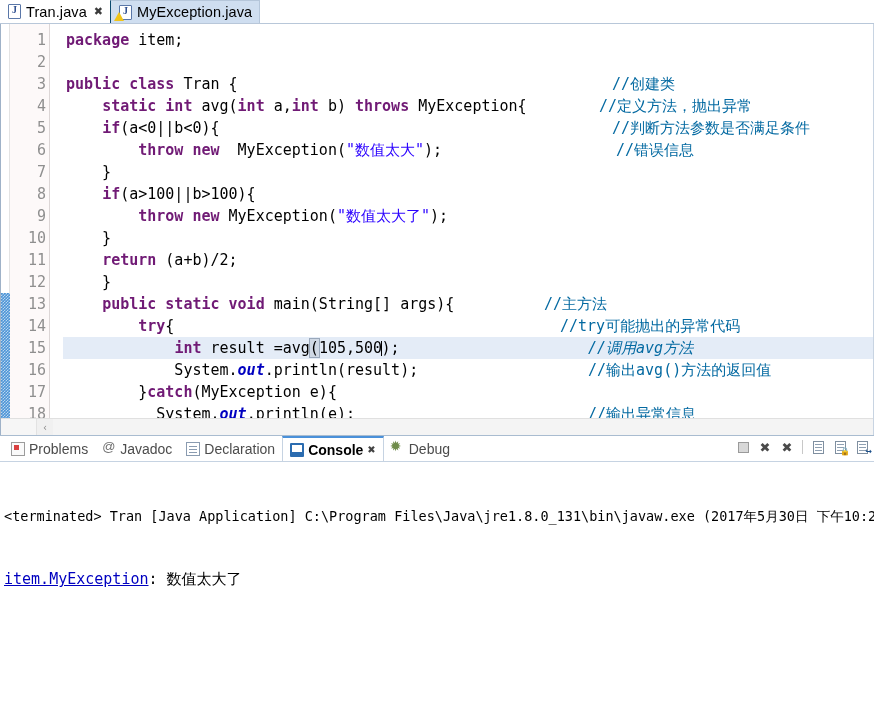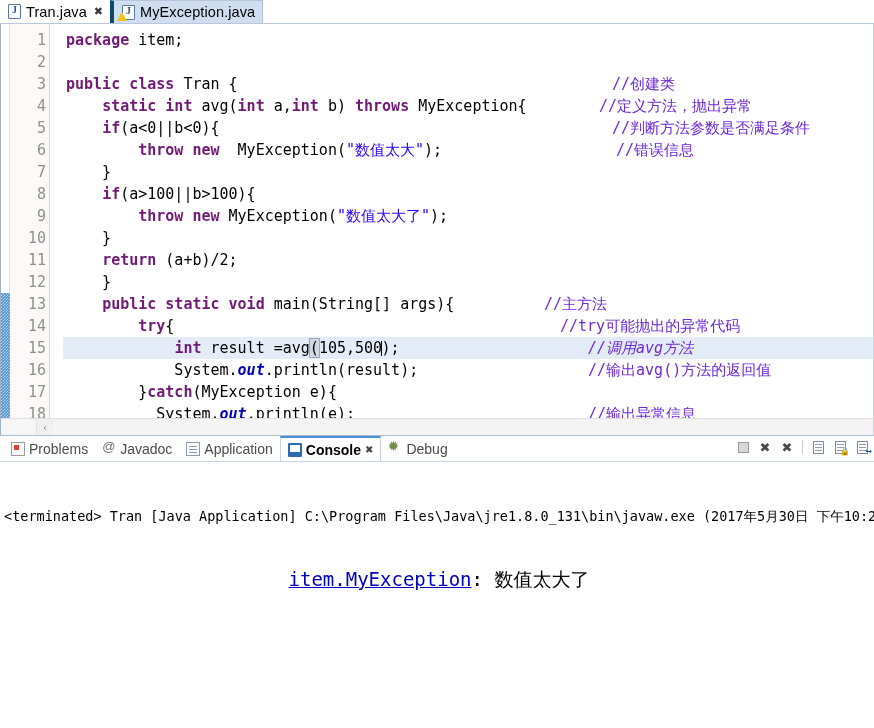--- a/index.html
+++ b/index.html
@@ -38,21 +38,21 @@
     color: #000000;
     white-space: nowrap;
     cursor: default;
     position: relative;
   }
   .tab.active {
     background: #ffffff;
   }
   .tab.inactive {
     background: #cfdef0;
-    border-left: 4px solid #0c4a6e;
+    border-left: 1px solid #0c4a6e;
     border-right: 1px solid #b5c6da;
     border-top: 1px solid #b5c6da;
   }
   .tab-label { font-size: 14.5px; letter-spacing: 0.1px; }
   .tab-close {
     font-size: 11px;
     color: #3b3b3b;
     margin-left: 2px;
     line-height: 1;
     font-family: "DejaVu Sans", sans-serif;
@@ -182,21 +182,21 @@
   .cline.hl { background: #e4ecf7; }
   .cline .cm {
     position: absolute;
     top: 0;
     white-space: pre;
   }
   
   .kw   { color: #701a75; font-weight: bold; }
   .plain{ color: #000000; }
   .str  { color: #2a00ff; }
-  .cmt  { color: #6d28d9; }
+  .cmt  { color: #0369a1; }
   .fld  { color: #0000c0; font-weight: bold; font-style: italic; }
   .mth  { color: #000000; }
   .caret {
     display: inline-block;
     width: 0;
     border-left: 1.5px solid #000;
     height: 15px;
     vertical-align: -3px;
     margin: 0 -0.8px;
   }
@@ -379,21 +379,21 @@
     line-height: 21px;
     flex: 1 1 auto;
     overflow: hidden;
     white-space: pre;
   }
   .console-line { white-space: pre; height: 21px; line-height: 21px; }
   .exlink {
     color: #0000c0;
     text-decoration: underline;
   }
-  .console-line.row2 { font-size: 19px; text-align: center; }
+  .console-line.row2 { font-size: 15px; }
 </style>
 </head>
 <body>
 
 <div id="app">
 
   <div class="tabbar">
     <div class="tab active">
       <span class="jicon"></span>
       <span class="tab-label">Tran.java</span>
@@ -475,21 +475,21 @@
       <div class="vtab">
           <span class="vicon ic-problems"></span>
           <span>Problems</span>
         </div>
         <div class="vtab">
           <span class="vicon ic-javadoc"></span>
           <span>Javadoc</span>
         </div>
         <div class="vtab">
           <span class="vicon ic-declaration"></span>
-          <span>Application</span>
+          <span>Declaration</span>
         </div>
         <div class="vtab active">
           <span class="vicon ic-console"></span>
           <span>Console</span>
           <span class="vclose">✖</span>
         </div>
         <div class="vtab">
           <span class="vicon ic-debug"></span>
           <span>Debug</span>
         </div>

